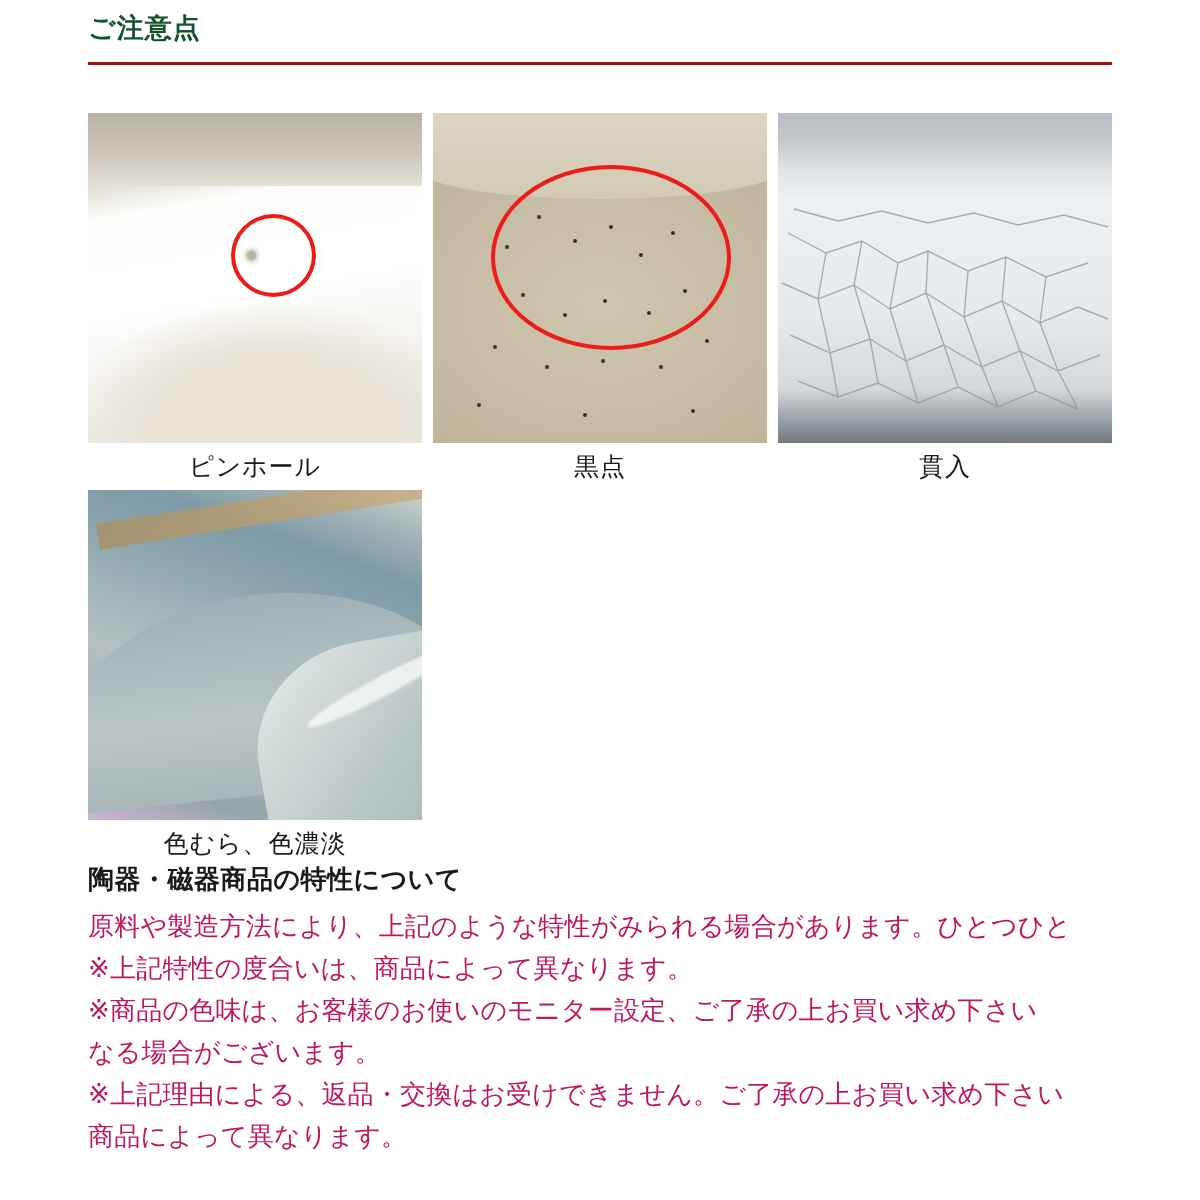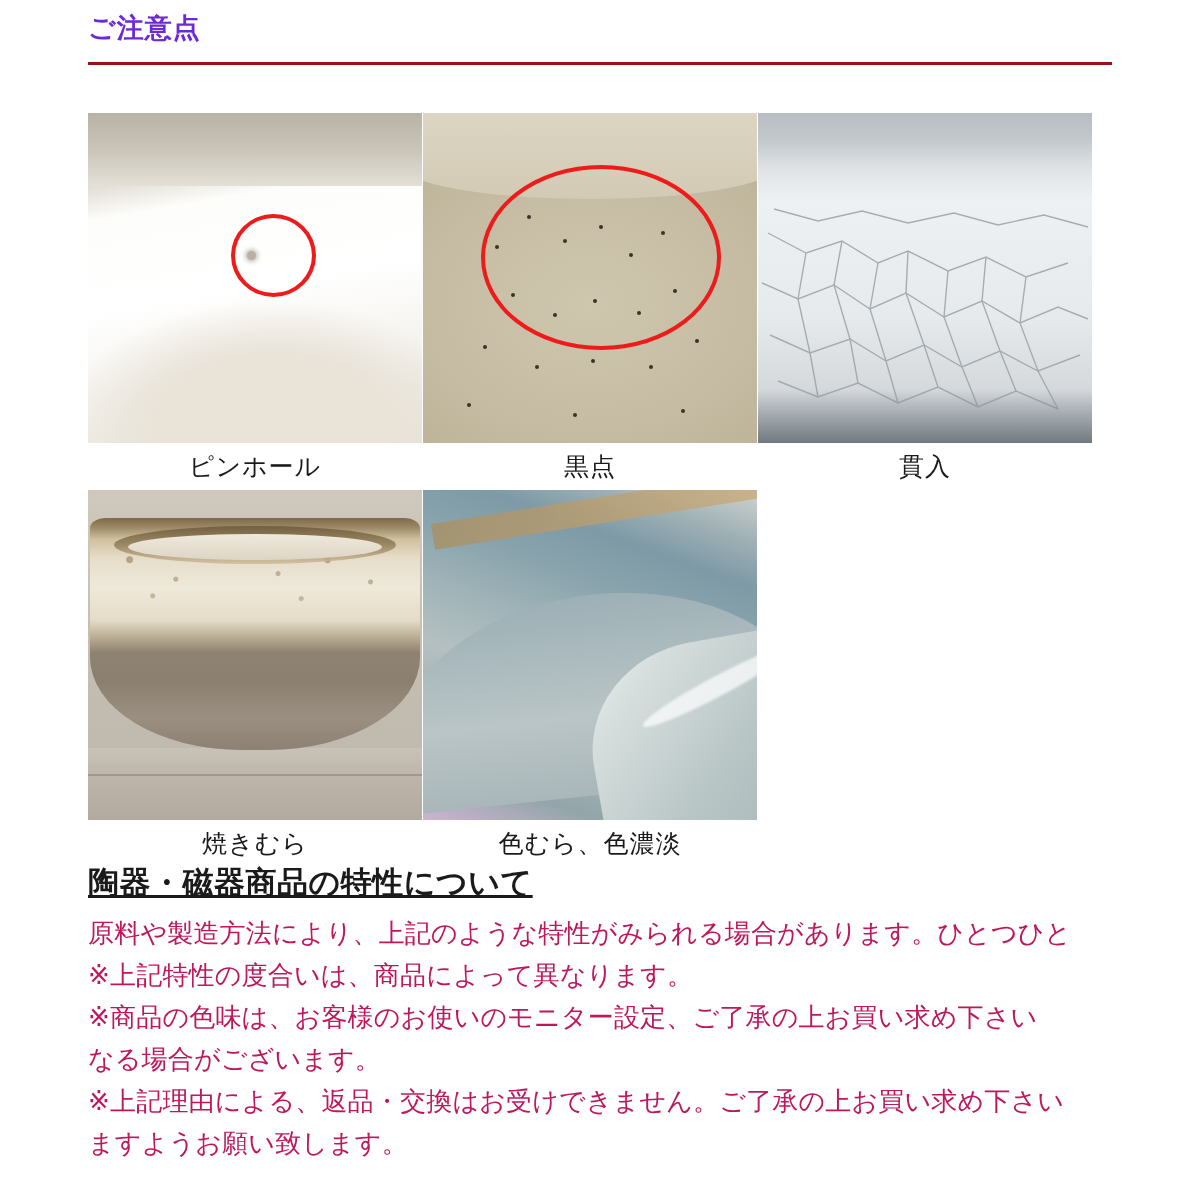--- a/index.html
+++ b/index.html
@@ -22,41 +22,41 @@
   }
 
   
   .header-title {
     position: absolute;
     left: 88px;
     top: 10px;
     font-size: 27px;
     font-weight: bold;
     letter-spacing: 1px;
-    color: #6d28d9;
+    color: #14532d;
   }
   .header-rule {
     position: absolute;
     left: 88px;
     top: 62px;
     width: 1024px;
     height: 3px;
     background: #9c1212;
   }
 
   
   .grid {
     position: absolute;
     left: 88px;
     top: 113px;
     width: 1024px;
   }
   .grid-row {
     display: flex;
-    gap: 1px;
+    gap: 11px;
     margin-bottom: 0px;
   }
   .cell {
     width: 334px;
   }
   .thumb {
     position: relative;
     width: 334px;
     height: 330px;
     overflow: hidden;
@@ -274,26 +274,25 @@
   }
 
   
   .body-wrap {
     position: absolute;
     left: 88px;
     top: 862px;
     width: 1030px;
   }
   .body-heading {
-    font-size: 31px;
+    font-size: 26px;
     font-weight: bold;
     letter-spacing: 0.5px;
     margin-bottom: 8px;
     color: #1a1a1a;
-    text-decoration: underline;
   }
   .body-line {
     font-size: 26px;
     line-height: 42px;
     letter-spacing: 0.2px;
     color: #be185d;
     white-space: nowrap;
   }
 </style>
 </head>
@@ -365,32 +364,20 @@
           </svg>
           <div class="foot-shadow"></div>
         </div>
         <div class="caption">貫入</div>
       </div>
 
     </div>
 
     <div class="grid-row">
 
-      <div class="cell">
-        <div class="thumb">
-          <div class="photo-yakimura"></div>
-          <div class="ym-table"></div>
-          <div class="ym-bowl">
-            <div class="ym-speckle"></div>
-            <div class="ym-rim"></div>
-            <div class="ym-inner"></div>
-          </div>
-        </div>
-        <div class="caption">焼きむら</div>
-      </div>
 
       <div class="cell">
         <div class="thumb">
           <div class="photo-iromura"></div>
           <div class="im-band"></div>
           <div class="im-edge"></div>
           <div class="im-rim-line"></div>
           <div class="im-gloss"></div>
         </div>
         <div class="caption">色むら、色濃淡</div>
@@ -400,16 +387,16 @@
     </div>
   </div>
 
   <div class="body-wrap">
     <div class="body-heading">陶器・磁器商品の特性について</div>
     <div class="body-line">原料や製造方法により、上記のような特性がみられる場合があります。ひとつひと</div>
     <div class="body-line">※上記特性の度合いは、商品によって異なります。</div>
     <div class="body-line">※商品の色味は、お客様のお使いのモニター設定、ご了承の上お買い求め下さい</div>
     <div class="body-line">なる場合がございます。</div>
     <div class="body-line">※上記理由による、返品・交換はお受けできません。ご了承の上お買い求め下さい</div>
-    <div class="body-line">ますようお願い致します。</div>
+    <div class="body-line">商品によって異なります。</div>
   </div>
 
 </div>
 
 </body></html>

